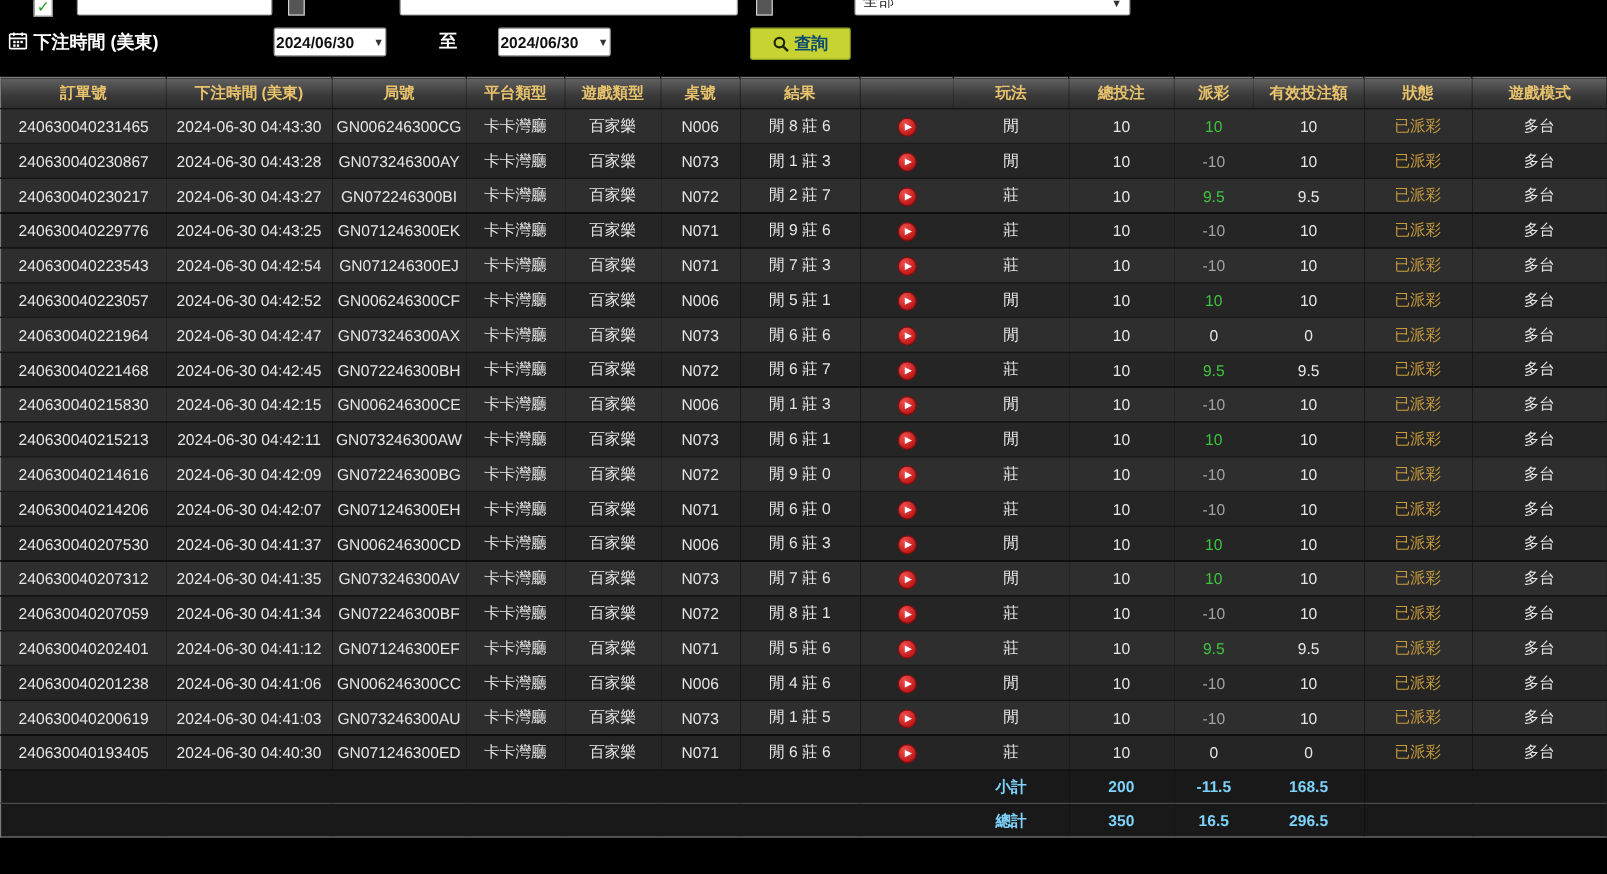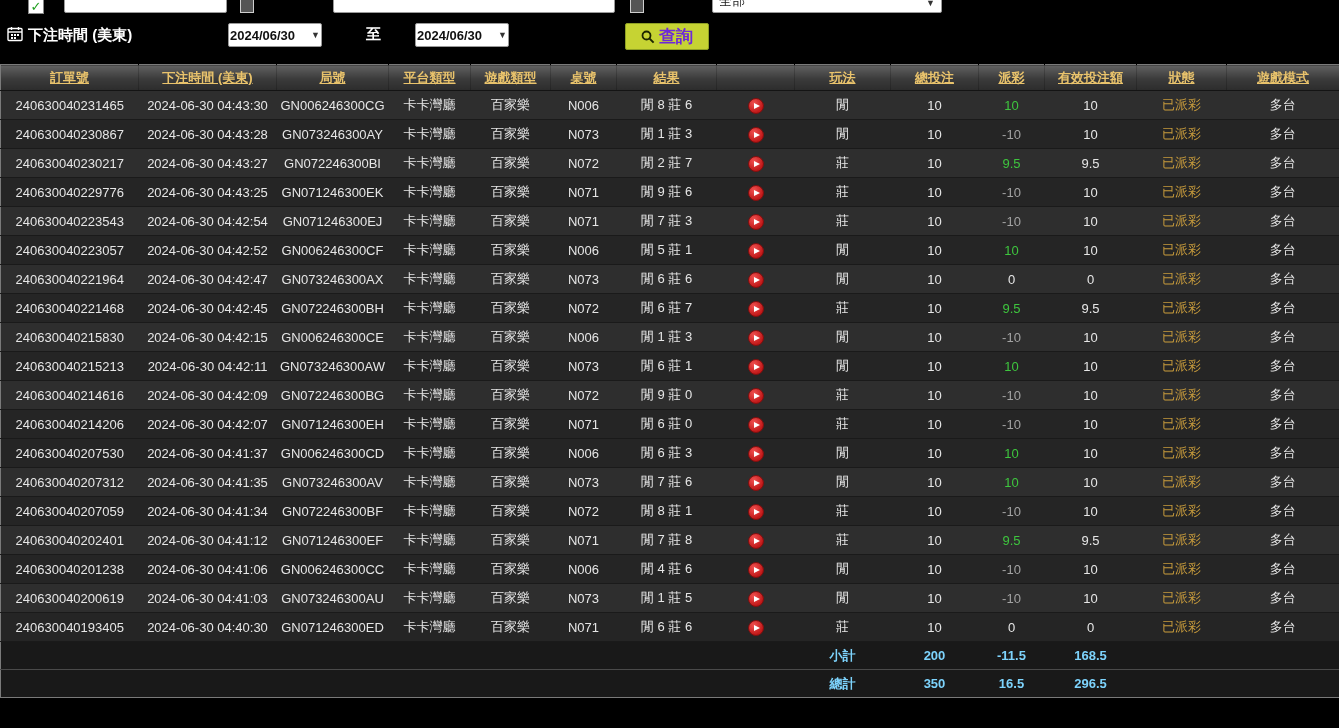--- a/index.html
+++ b/index.html
@@ -23,27 +23,27 @@
 
   .filters-main { position:absolute; top:15px; left:0; right:0; height:49px; }
   .cal-icon { position:absolute; left:7px; top:11px; width:16px; height:16px; }
   .flabel { position:absolute; left:28px; top:11px; color:#fff; font-weight:bold; font-size:15px; }
   .dsel { position:absolute; top:8px; width:94px; height:24px; background:#fff; border:1px solid #9a9a9a; border-radius:2px;
     display:flex; align-items:center; justify-content:center; gap:16px; color:#111; font-size:13px; font-weight:bold; cursor:pointer; }
   .dsel .caret { padding-bottom:0; align-self:center; }
   .d1 { left:228px; } .d2 { left:415px; }
   .tolabel { position:absolute; left:366px; top:10px; color:#fff; font-weight:bold; font-size:15px; }
   .search-btn { position:absolute; left:625px; top:8px; height:27px; width:84px; background:#c6d333; border:1px solid #8fa024; border-radius:2px;
-    display:flex; align-items:center; justify-content:center; gap:4px; color:#6d28d9; font-size:17px; font-weight:bold; cursor:pointer; }
+    display:flex; align-items:center; justify-content:center; gap:4px; color:#0c4a6e; font-size:14px; font-weight:bold; cursor:pointer; }
 
   
   table { position:absolute; top:64px; left:0; width:1339px; border-collapse:collapse; table-layout:fixed;
     border:1px solid #7a7a7a; font-size:13px; }
   thead th { height:26px; background:linear-gradient(#616161,#3a3a3a 55%,#2c2c2c); color:#e9c36c; font-weight:bold;
-    border-bottom:1px solid #141414; border-right:1px solid rgba(0,0,0,0.18);text-decoration:underline; }
+    border-bottom:1px solid #141414; border-right:1px solid rgba(0,0,0,0.18); }
   tbody td { height:29px; text-align:center; color:#e6e6e6; border-bottom:1px solid #1a1a1a; overflow:hidden; white-space:nowrap; }
   tbody tr.even { background:#2e2e2e; }
   tbody tr.odd  { background:#252525; }
   td.pay-pos { color:#3ec53e; }
   td.pay-neg { color:#a3a3a3; }
   td.pay-zero { color:#e6e6e6; }
   td.status-cell { color:#c79b3c; }
   .play-btn { display:inline-flex; align-items:center; justify-content:center; width:16px; height:16px; border-radius:50%;
     background:radial-gradient(circle at 35% 30%, #f05050, #c01818 72%); border:1px solid #7d0f0f; cursor:pointer; }
   .tri { width:0; height:0; border-left:6px solid #fff; border-top:3.5px solid transparent; border-bottom:3.5px solid transparent; margin-left:2px; }
@@ -408,21 +408,21 @@
           <td class="status-cell">已派彩</td>
           <td>多台</td>
         </tr>
         <tr class="even">
           <td>240630040202401</td>
           <td>2024-06-30 04:41:12</td>
           <td>GN071246300EF</td>
           <td>卡卡灣廳</td>
           <td>百家樂</td>
           <td>N071</td>
-          <td>閒 7 莊 8</td>
+          <td>閒 5 莊 6</td>
           <td><span class="play-btn">
               <span class="tri"></span>
             </span></td>
           <td>莊</td>
           <td>10</td>
           <td class="pay-pos">9.5</td>
           <td>9.5</td>
           <td class="status-cell">已派彩</td>
           <td>多台</td>
         </tr>

